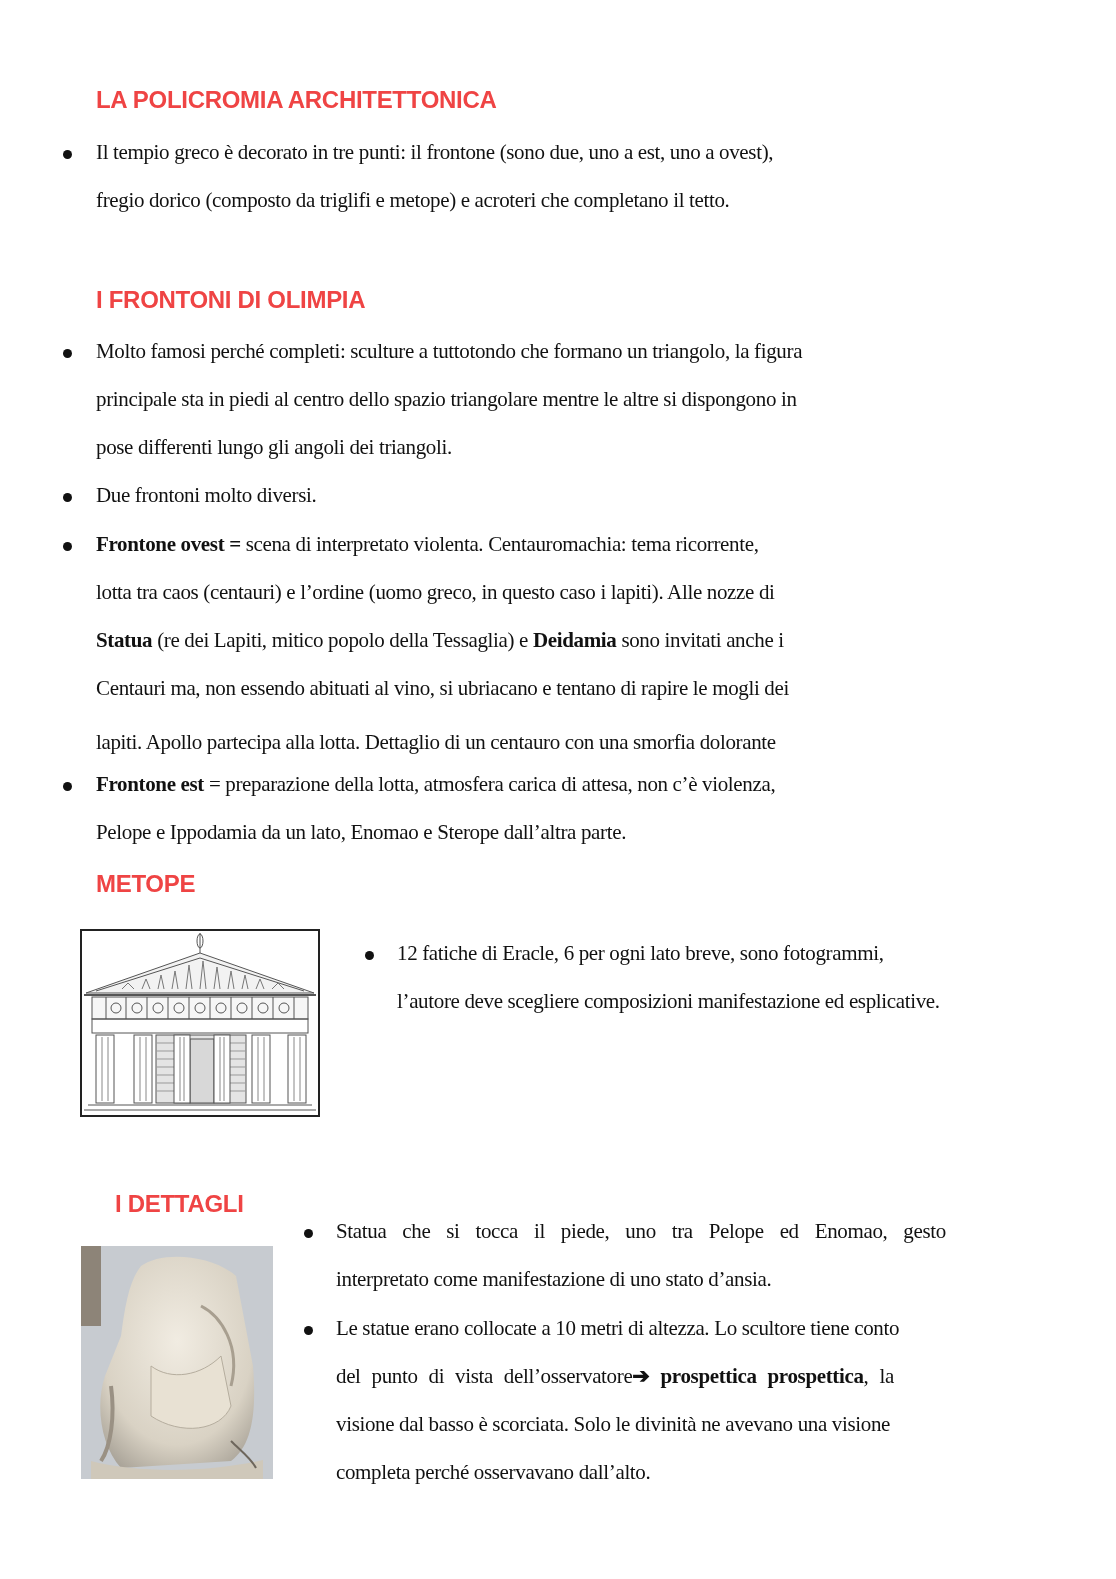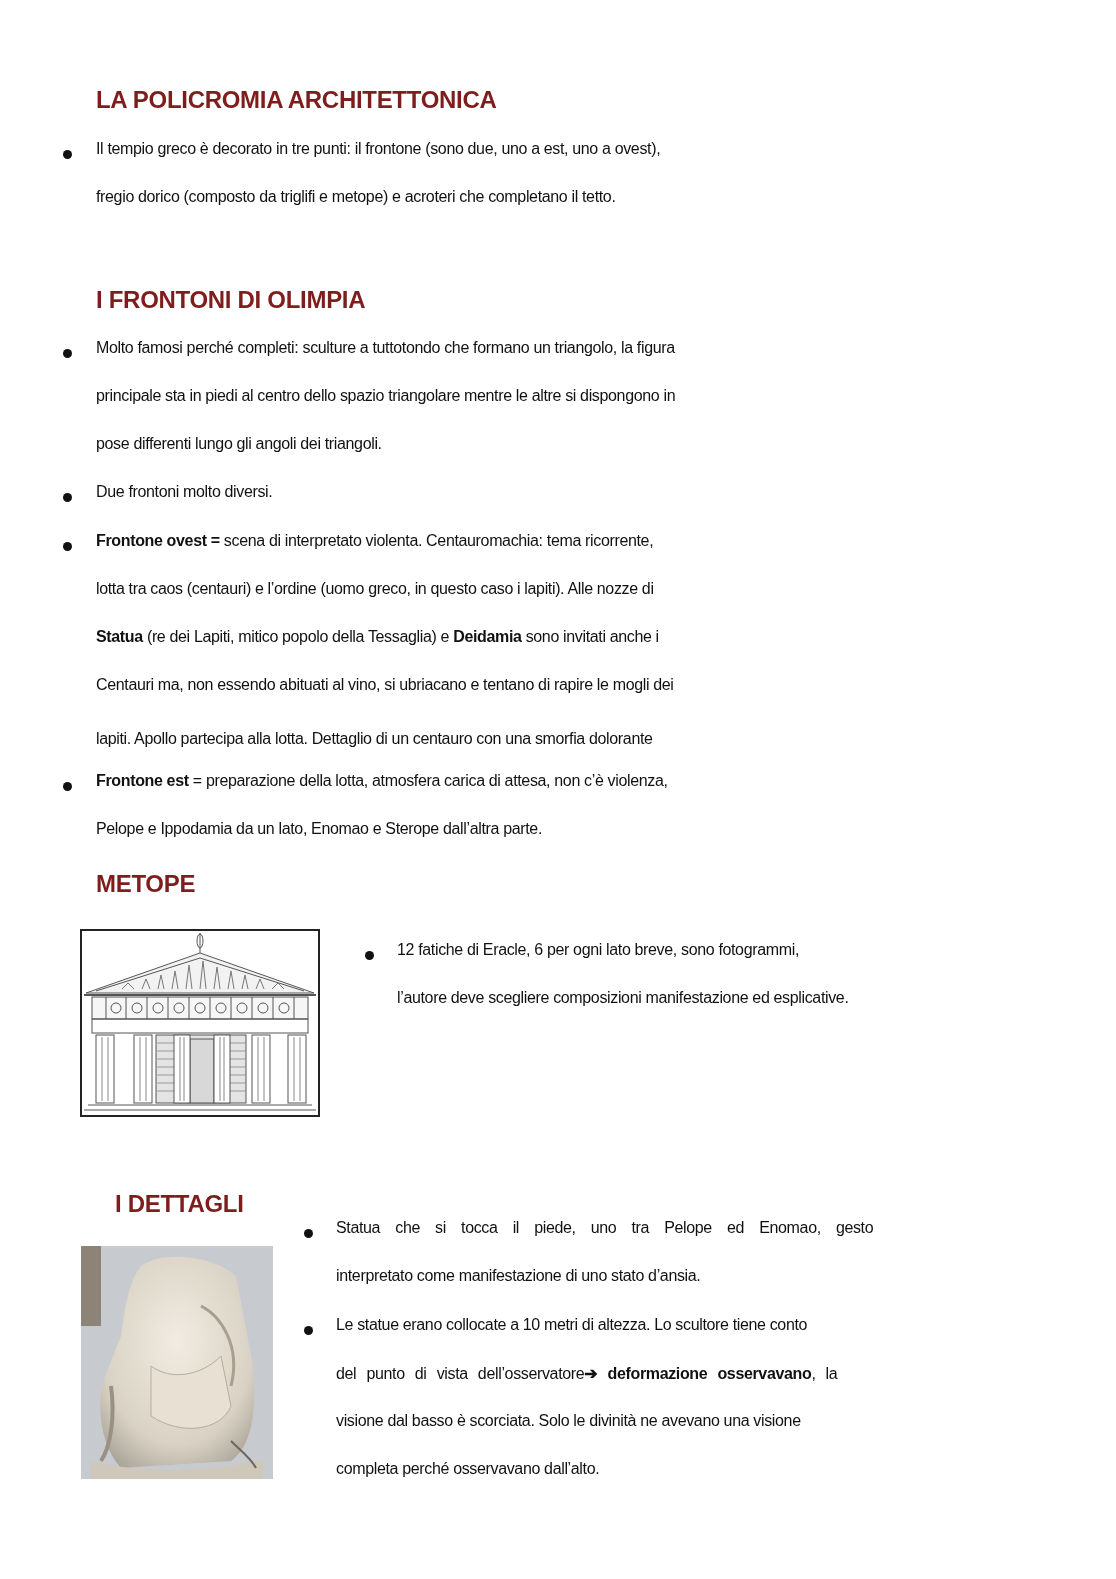--- a/index.html
+++ b/index.html
@@ -4,26 +4,26 @@
 <style>
   html, body { margin: 0; padding: 0; background: #ffffff; }
   body {
     width: 1116px; height: 1579px; position: relative; overflow: hidden;
     font-family: "Liberation Sans", "DejaVu Sans", sans-serif;
     color: #111111;
   }
   .abs { position: absolute; }
   .heading {
     font-weight: bold; font-size: 24px; letter-spacing: -0.3px;
-    color: #7f1d1d;
+    color: #ef4444;
     font-family: "Liberation Sans", "DejaVu Sans", sans-serif;
   }
   .line {
-    position: absolute; font-size: 16px; white-space: nowrap;
-    font-family: Liberation Sans, sans-serif;
+    position: absolute; font-size: 21px; white-space: nowrap;
+    font-family: Liberation Serif, serif;
     letter-spacing: -0.35px;
   }
   .justify { display: flex; justify-content: space-between; }
   .bullet {
     position: absolute; width: 9px; height: 9px; border-radius: 50%;
     background: #111;
   }
   b { font-weight: bold; }
   .img-frame {
     position: absolute; border: 2px solid #222; background: #fff; box-sizing: border-box;
@@ -181,16 +181,16 @@
 
 <div class="bullet" style="left:304px; top:1229px;"></div>
 <div class="line justify" style="left:336px; top:1219px; width:738px;">
     <span style="word-spacing:11px;">Statua che si tocca il piede, uno tra Pelope ed Enomao, gesto</span>
   </div>
 <div class="line" style="left:336px; top:1267px;">interpretato come manifestazione di uno stato d’ansia.</div>
 
 <div class="bullet" style="left:304px; top:1326px;"></div>
 <div class="line" style="left:336px; top:1316px;">Le statue erano collocate a 10 metri di altezza. Lo scultore tiene conto</div>
 <div class="line justify" style="left:336px; top:1364px; width:738px;">
-  <span style="word-spacing:6px;"><span>del punto di vista dell’osservatore</span><b>➔</b><b> deformazione osservavano</b><span>, la</span></span>
+  <span style="word-spacing:6px;"><span>del punto di vista dell’osservatore</span><b>➔</b><b> prospettica prospettica</b><span>, la</span></span>
 </div>
 <div class="line" style="left:336px; top:1412px; width:738px; text-align:justify;"><span>visione dal basso è scorciata. Solo le divinità ne avevano una visione</span></div>
 <div class="line" style="left:336px; top:1460px;">completa perché osservavano dall’alto.</div>
 
 </body></html>

